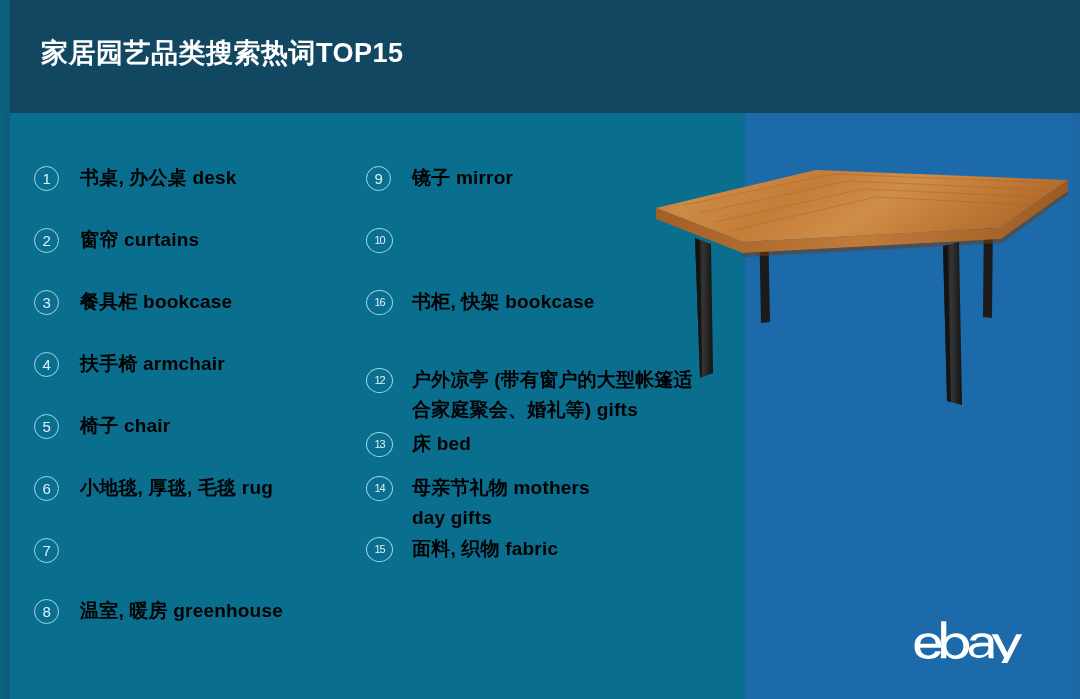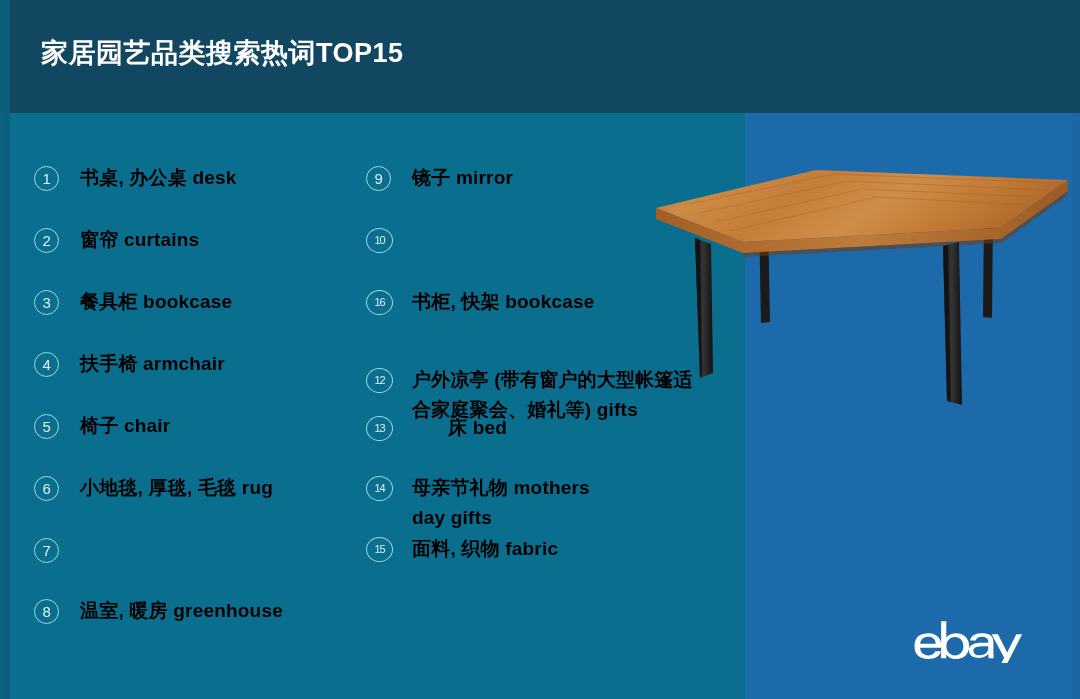--- a/index.html
+++ b/index.html
@@ -334,21 +334,21 @@
       </div>
 
       <div class="list-item" style="top:252px; width:340px;">
         <span class="num">
           <span class="num-circle wide"></span>
           <span class="num-text two">12</span>
         </span>
         <span class="item-label">户外凉亭 (带有窗户的大型帐篷适合家庭聚会、婚礼等) gifts</span>
       </div>
 
-      <div class="list-item" style="top:300px;gap:36px;">
+      <div class="list-item" style="top:316px;">
         <span class="num">
           <span class="num-circle wide"></span>
           <span class="num-text two">13</span>
         </span>
         <span class="item-label">床 bed</span>
       </div>
 
       <div class="list-item" style="top:360px; width:260px;">
         <span class="num">
           <span class="num-circle wide"></span>

